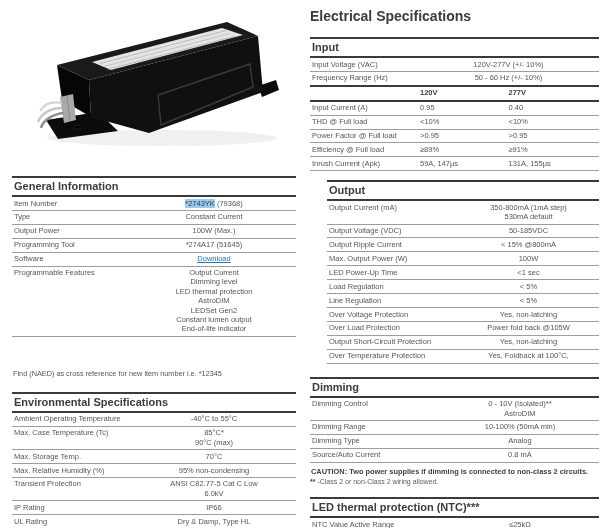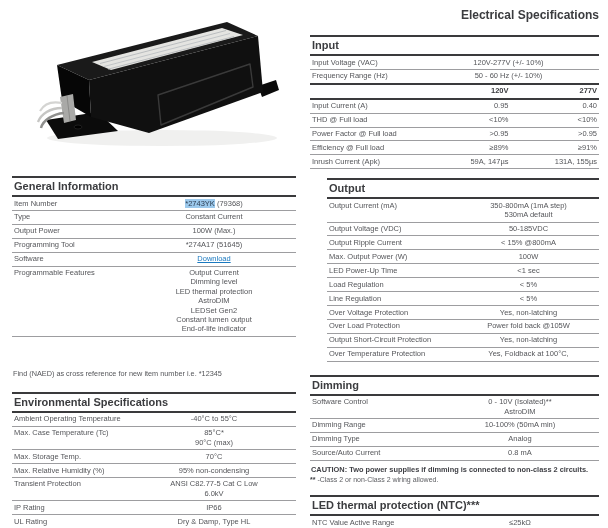--- a/index.html
+++ b/index.html
@@ -12,37 +12,37 @@
   .right-col{position:absolute;left:310px;top:6px;width:289px;}
 
   .product-image{width:284px;height:168px;margin-bottom:4px;}
 
   .tbl-title{
     font-size:11px;font-weight:bold;color:#3b3c3f;
     border-top:2px solid #3a3a3c;border-bottom:2px solid #3a3a3c;
     padding:2px 2px 3px 2px;
   }
   .main-title{
-    font-size:12px;font-weight:bold;color:#3b3c3f;text-align:right;
+    font-size:14px;font-weight:bold;color:#3b3c3f;text-align:left;
     margin:2px 0 9px 0;
   }
 
   .row{
     display:flex;align-items:flex-start;
     border-bottom:1px solid #9d9da0;
     font-size:7.5px;line-height:9.4px;
     padding:1.5px 2px 2px 2px;color:#55565a;
   }
   .row.b-dark{border-bottom:2px solid #3a3a3c;}
   .lbl{flex-shrink:0;}
   .left-col .lbl{width:120px;}
   .rt .lbl{width:131px;}
   .inp .lbl{width:108px;}
   .val{flex:1;text-align:center;}
-  .cc{flex:1;text-align:right;}
+  .cc{flex:1;text-align:left;}
   .span-val{flex:2;text-align:center;}
   .hdr{font-weight:bold;color:#3b3c3f;}
 
   .hl{background:#9cc9ec;color:#2d3e52;}
   .link{color:#1a79c0;text-decoration:underline;cursor:pointer;}
 
   .note{font-size:7.3px;color:#55565a;padding:3px 1px 0 1px;line-height:9px;margin-top:29px;}
   .caution{font-size:7.4px;font-weight:bold;color:#404146;padding:4px 1px 0 1px;line-height:9px;}
   .foot{font-size:7px;color:#5b5c60;padding-top:2px;line-height:8.6px;}
   .foot b{color:#404146;}
@@ -275,21 +275,21 @@
       <div class="lbl">Over Temperature Protection</div>
       <div class="val">
         <div>Yes, Foldback at 100°C,</div>
       </div>
     </div>
   </div>
 
   <div class="sec sec-dim">
     <div class="tbl-title">Dimming</div>
     <div class="row rt">
-      <div class="lbl">Software Control</div>
+      <div class="lbl">Dimming Control</div>
       <div class="val">
         <div>0 - 10V (Isolated)**</div>
         <div>AstroDIM</div>
       </div>
     </div>
     <div class="row rt">
       <div class="lbl">Dimming Range</div>
       <div class="val">10-100% (50mA min)</div>
     </div>
     <div class="row rt">

